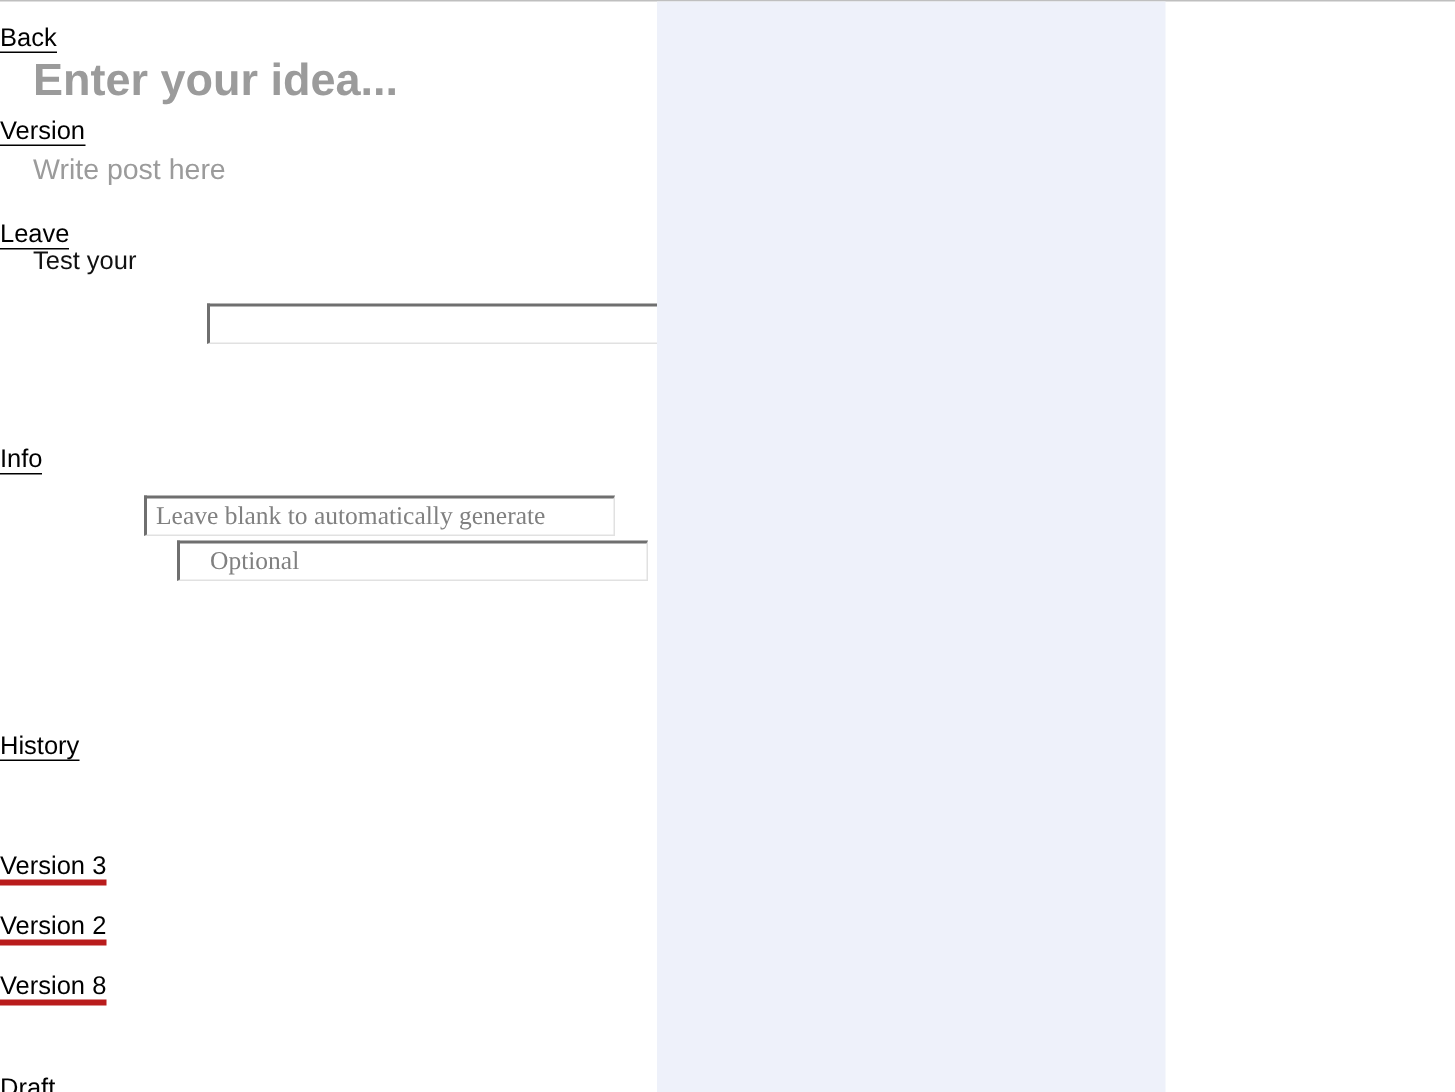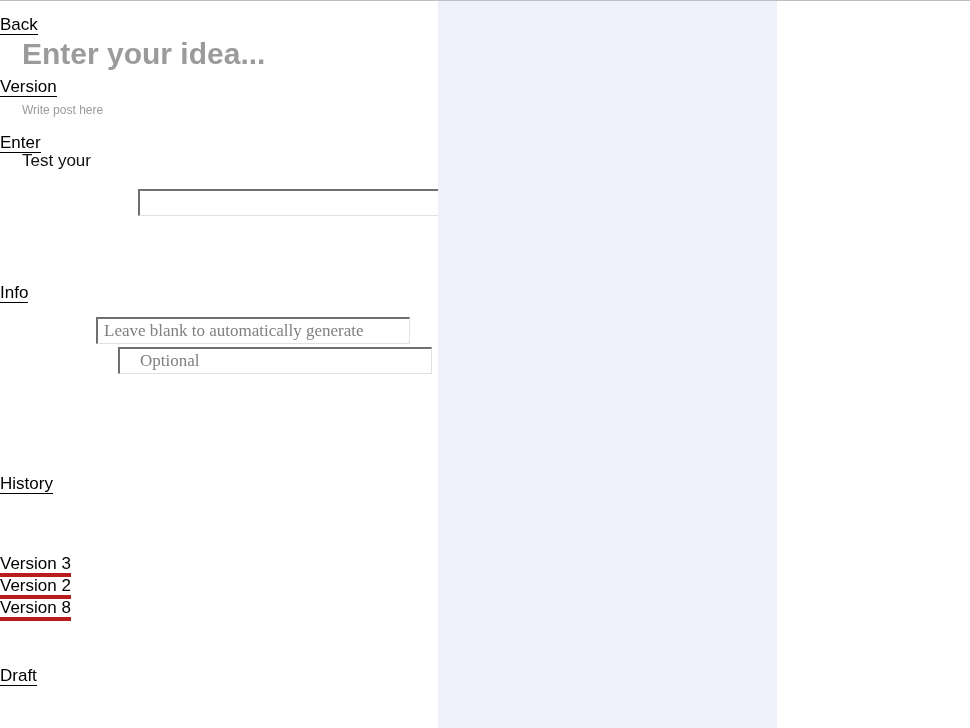--- a/index.html
+++ b/index.html
@@ -67,25 +67,25 @@
     color: #ec4899;
     outline: none;
   }
   .idea-input::placeholder {
     color: #9b9b9b;
     font-weight: 600;
   }
 
   .body-area {
     width: 500px;
-    margin: 6px 0 2px 22px;
+    margin: 6px 0 14px 22px;
     border: none;
     resize: none;
     font-family: inherit;
-    font-size: 12px;
+    font-size: 19px;
     color: #111;
     outline: none;
     height: 24px;
   }
   .body-area::placeholder { color: #9b9b9b; }
 
   .body-display {
     margin: -2px 0 0 22px;
     font-size: 17px;
     color: #111;
@@ -123,21 +123,21 @@
   .info-field.first { margin: 14px 0 0 96px; width: 314px; }
   .info-field.second { margin: 3px 0 0 118px; width: 314px; padding-left: 20px; }
   .info-field::placeholder { color: #808080; }
 
   .gap-67  { height: 67px; }
   .gap-100 { height: 100px; }
   .gap-60  { height: 60px; }
 
   .version-link {
     display: block;
-    margin-top: 2px;
+    margin-top: 20px;
     font-size: 17px;
     cursor: pointer;
   }
   .version-link span { border-bottom: 4px solid #b91c1c; }
   .version-link.first { margin-top: 0; }
 
   
   .right-panel {
     width: 416px;
     height: 727px;
@@ -160,21 +160,21 @@
 
       <input class="idea-input" type="text" placeholder="Enter your idea..." style="">
 
       <a class="link-item" style="padding-top:6px">
         <span>Version</span>
       </a>
 
       <textarea class="body-area" placeholder="Write post here" style=""></textarea>
 
       <a class="link-item" style="padding-top:0">
-        <span>Enter</span>
+        <span>Leave</span>
       </a>
 
       <div class="body-display">Test your</div>
 
       <input class="date-field" type="text" value="" style="">
 
       <div class="gap-67"></div>
 
       <a class="heading-link" style="margin-top:0">
         <span>Info</span>

